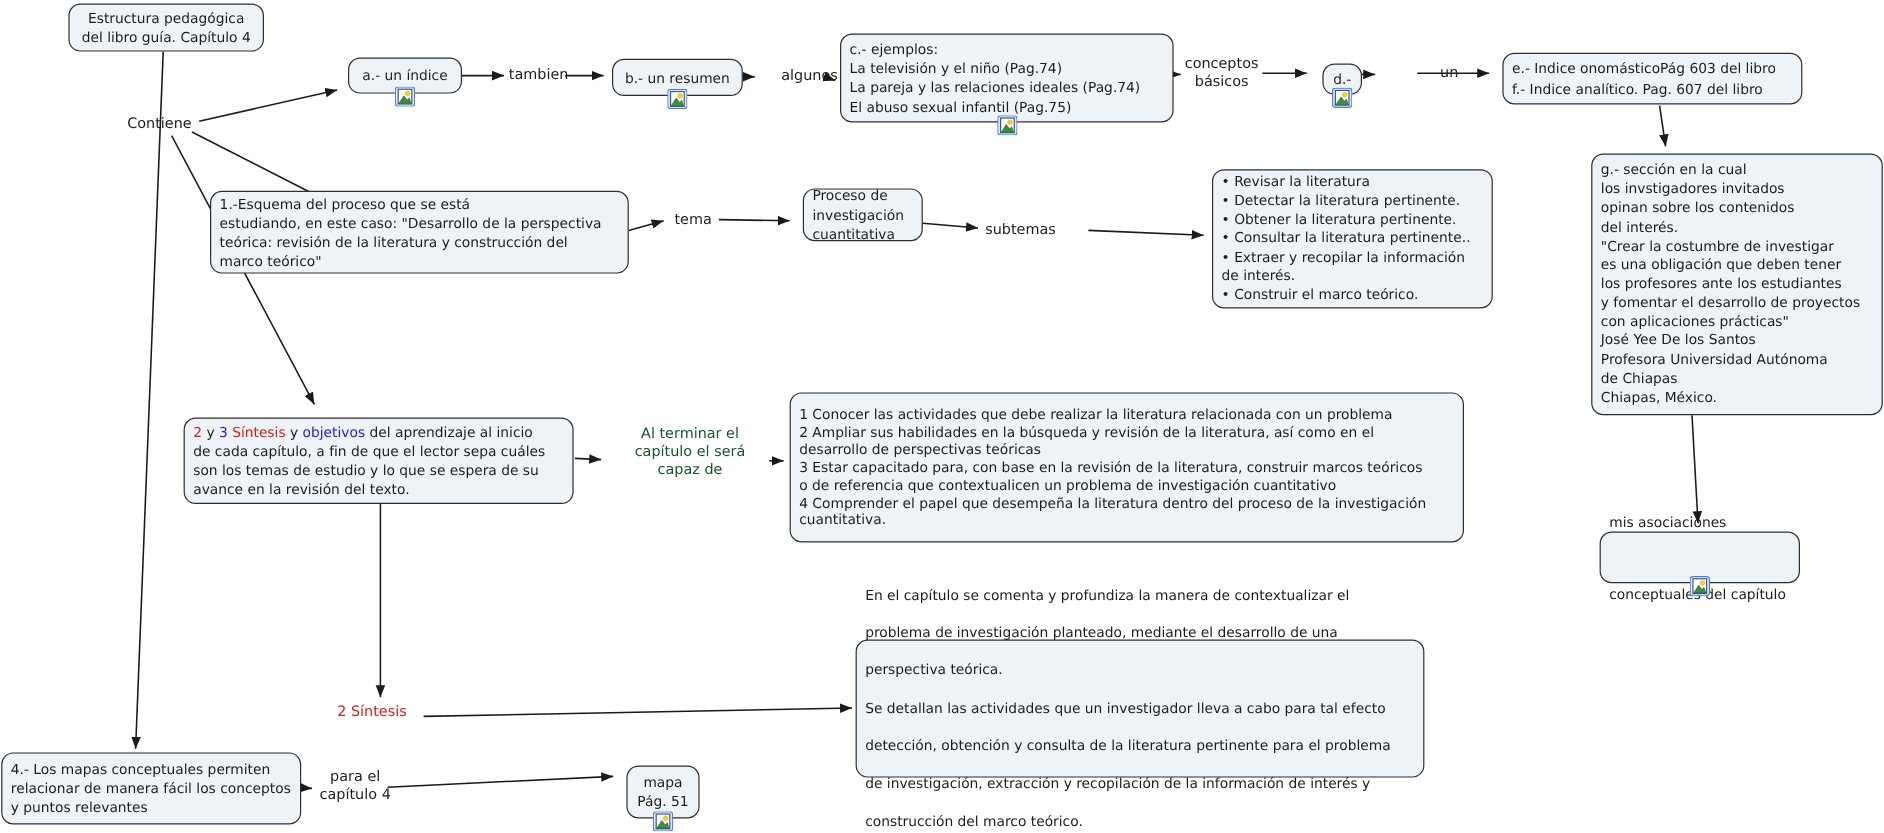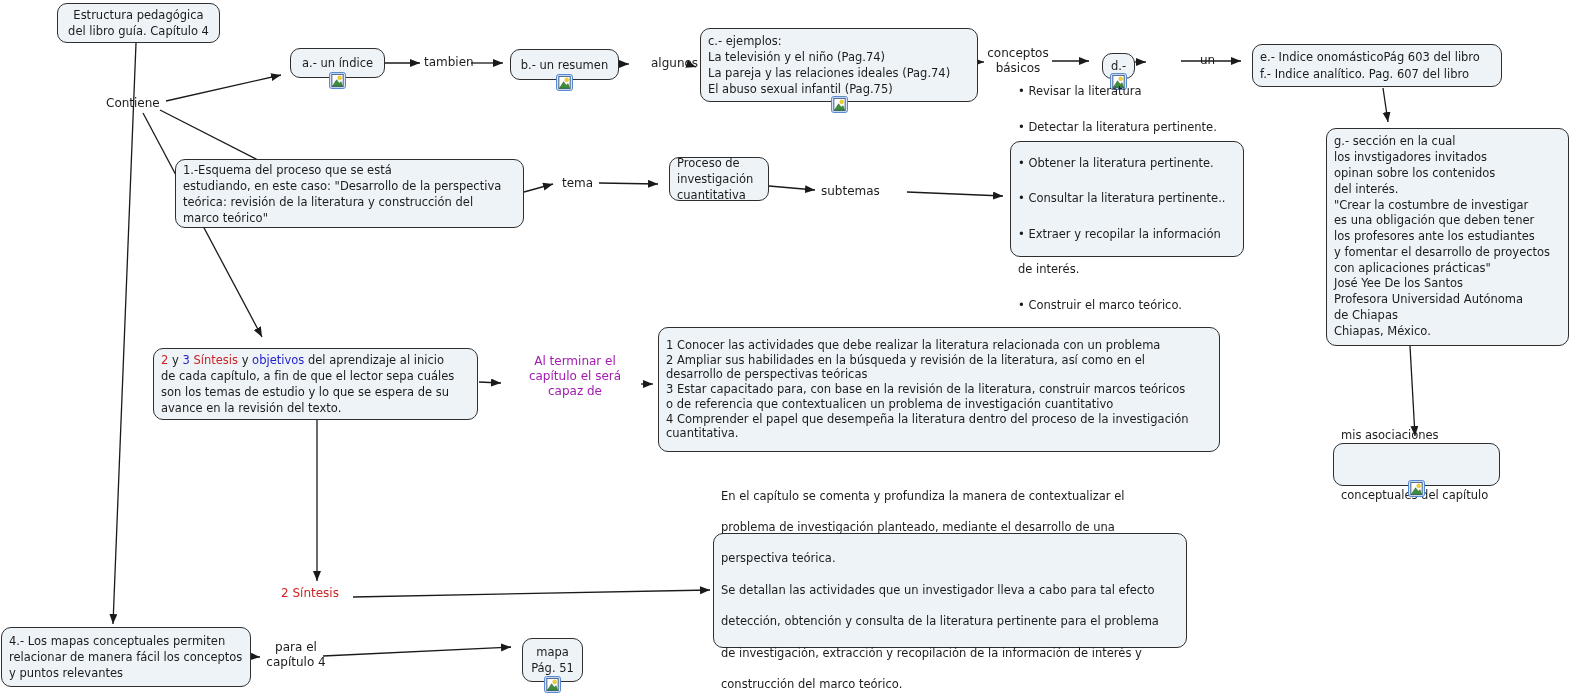--- a/index.html
+++ b/index.html
@@ -121,21 +121,21 @@
       <div class="ln">1.-Esquema del proceso que se está</div>
       <div class="ln">estudiando, en este caso: "Desarrollo de la perspectiva</div>
       <div class="ln">teórica: revisión de la literatura y construcción del</div>
       <div class="ln">marco teórico"</div>
     </div>
     <div class="node" style="left: 669px; top: 157px; width: 100px; height: 44px; line-height: 16px;">
       <div class="ln">Proceso de</div>
       <div class="ln">investigación</div>
       <div class="ln">cuantitativa</div>
     </div>
-    <div class="node" style="left: 1010px; top: 141px; width: 234px; height: 116px; line-height: 15.6px; gap: 20px;">
+    <div class="node" style="left: 1010px; top: 141px; width: 234px; height: 116px; line-height: 15.6px;">
       <div class="ln">• Revisar la literatura</div>
       <div class="ln">• Detectar la literatura pertinente.</div>
       <div class="ln">• Obtener la literatura pertinente.</div>
       <div class="ln">• Consultar la literatura pertinente..</div>
       <div class="ln">• Extraer y recopilar la información</div>
       <div class="ln">de interés.</div>
       <div class="ln">• Construir el marco teórico.</div>
     </div>
     <div class="node" style="left: 153px; top: 348px; width: 325px; height: 72px; line-height: 16px;">
       <div class="ln"><span style="color: rgb(204, 34, 34);">2</span><span> y </span><span style="color: rgb(35, 35, 204);">3</span><span>  </span><span style="color: rgb(204, 34, 34);">Síntesis</span><span> y </span><span style="color: rgb(35, 35, 204);">objetivos</span><span> del aprendizaje al inicio</span></div>
@@ -188,21 +188,21 @@
     </div>
     <div class="map-label" style="left: 1184px; top: 53px; margin-left: 16px;">
       <div class="ln">un</div>
     </div>
     <div class="map-label" style="left: 562px; top: 176px;">
       <div class="ln">tema</div>
     </div>
     <div class="map-label" style="left: 821px; top: 184px;">
       <div class="ln">subtemas</div>
     </div>
-    <div class="map-label center" style="left: 510px; top: 354px; width: 130px; line-height: 15px; color: #a21caf;">
+    <div class="map-label center" style="left: 510px; top: 354px; width: 130px; line-height: 15px; color: #14532d;">
       <div class="ln">Al terminar el</div>
       <div class="ln">capítulo el será</div>
       <div class="ln">capaz de</div>
     </div>
     <div class="map-label" style="left: 281px; top: 586px; color: rgb(204, 34, 34);">
       <div class="ln">2 Síntesis</div>
     </div>
     <div class="map-label center" style="left: 260px; top: 640px; width: 72px; line-height: 15px;">
       <div class="ln">para el</div>
       <div class="ln">capítulo 4</div>

